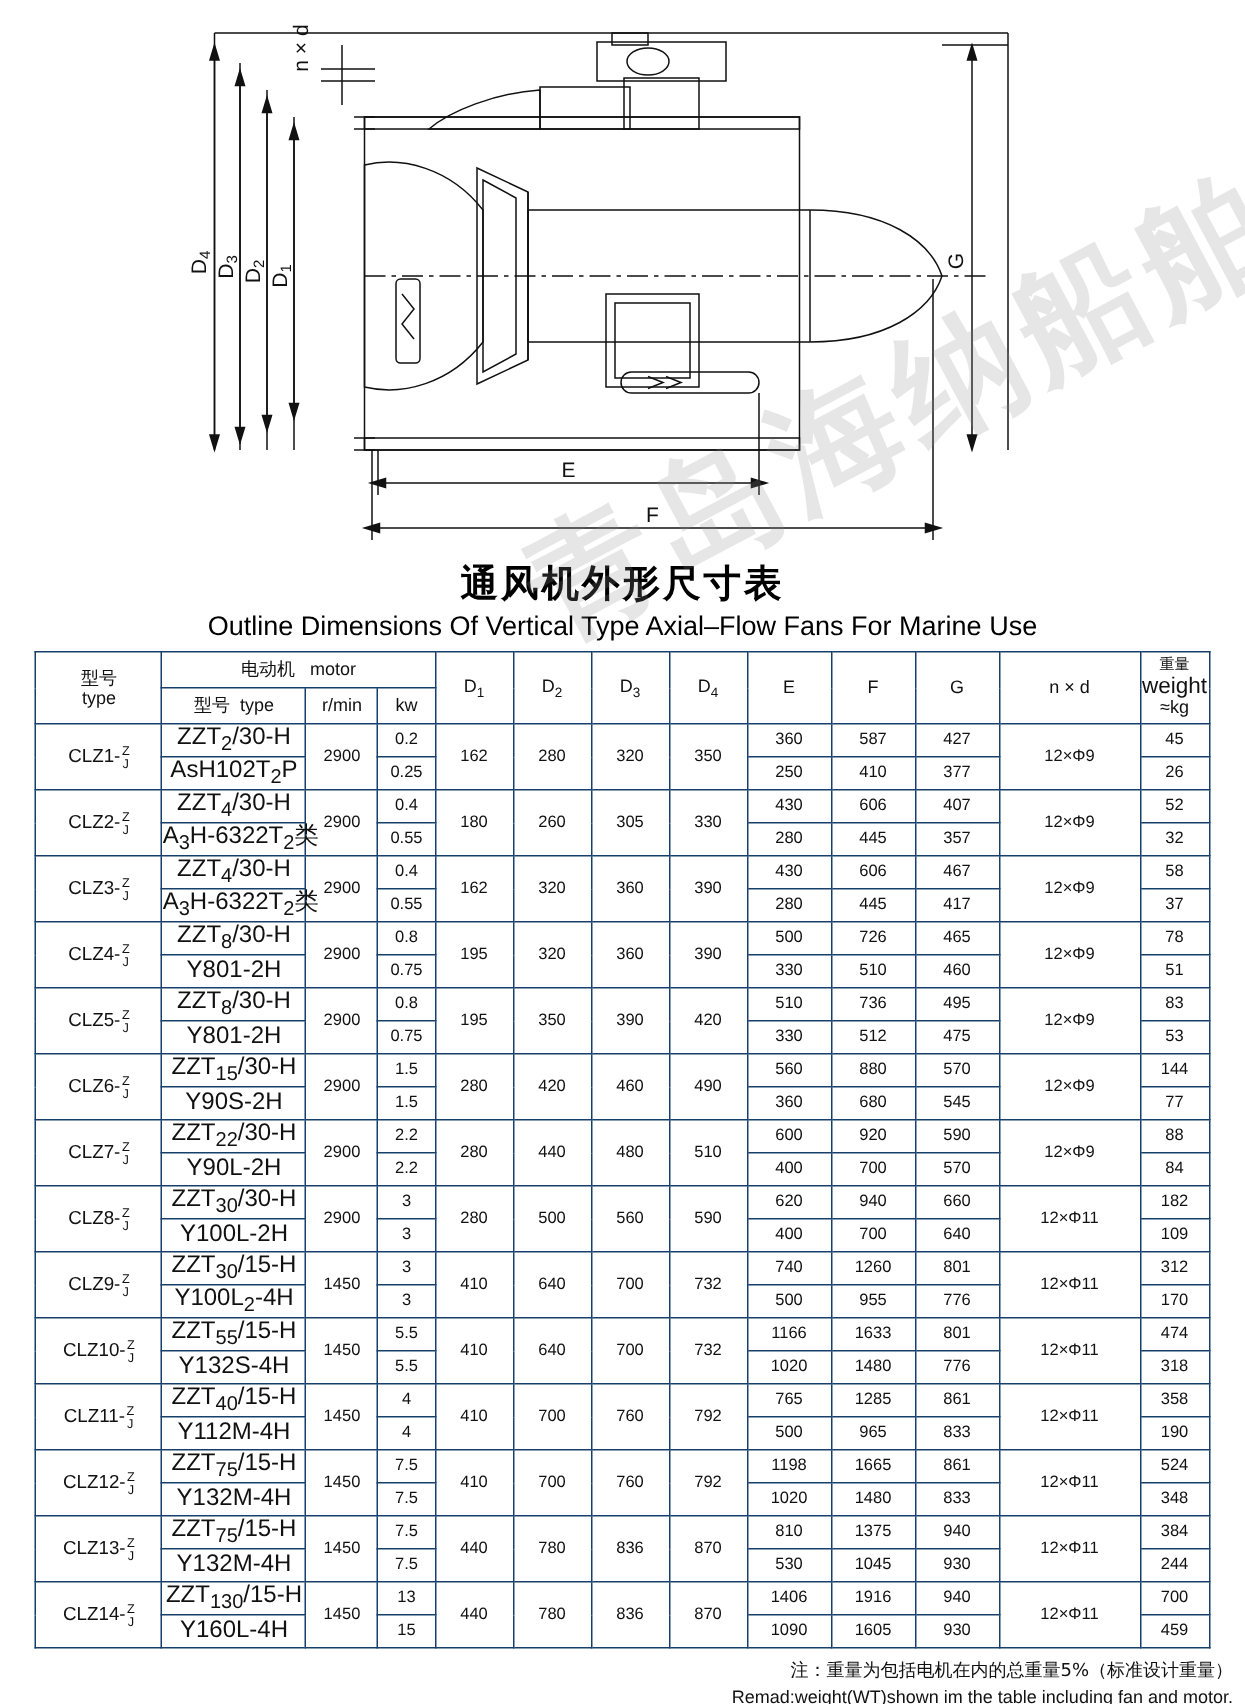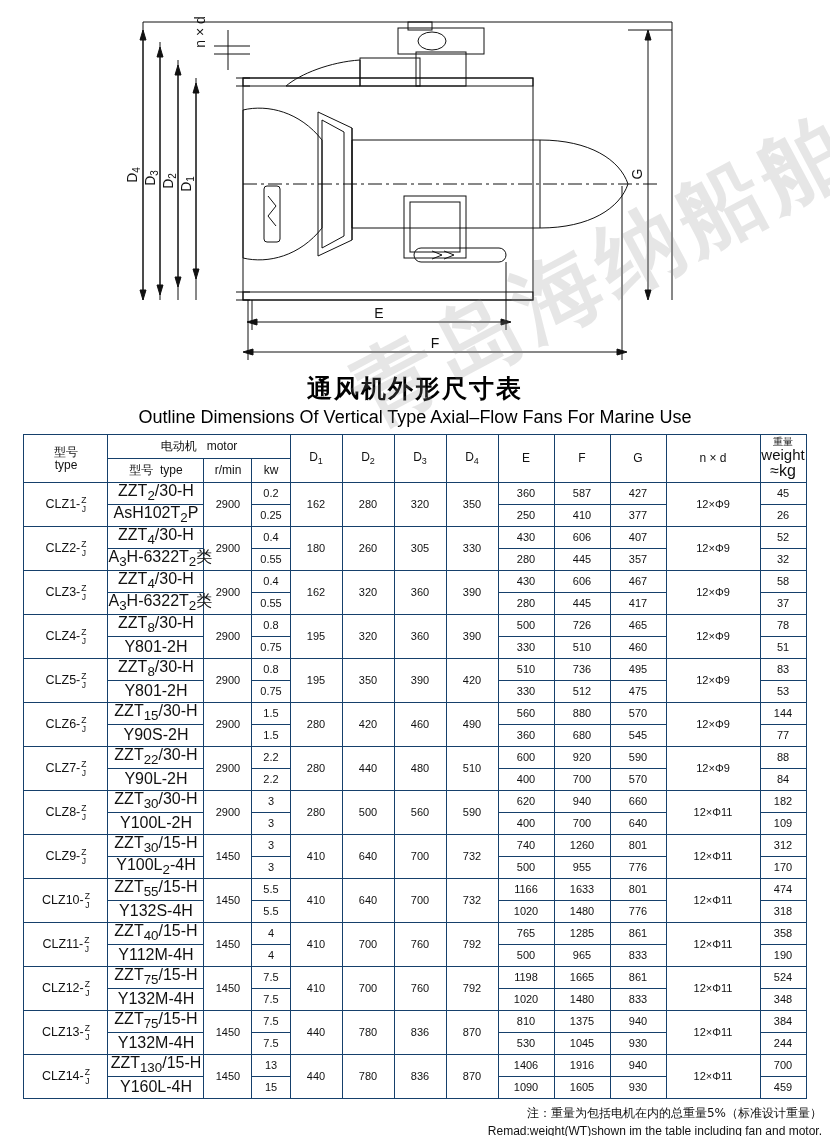--- a/index.html
+++ b/index.html
@@ -259,21 +259,21 @@
           <th rowspan="2">D<span class="sub">2</span></th>
           <th rowspan="2">D<span class="sub">3</span></th>
           <th rowspan="2">D<span class="sub">4</span></th>
           <th rowspan="2">E</th>
           <th rowspan="2">F</th>
           <th rowspan="2">G</th>
           <th rowspan="2">n × d</th>
           <th rowspan="2">
             <div style="font-size:10px">重量</div>
             <div style="font-size:15px">weight</div>
-            <div style="font-size:16px">≈kg</div>
+            <div style="font-size:12px">≈kg</div>
           </th>
         </tr>
         <tr>
           <th>
             <span>型号</span>&nbsp;
             <span>type</span>
           </th>
           <th>r/min</th>
           <th>kw</th>
         </tr>

